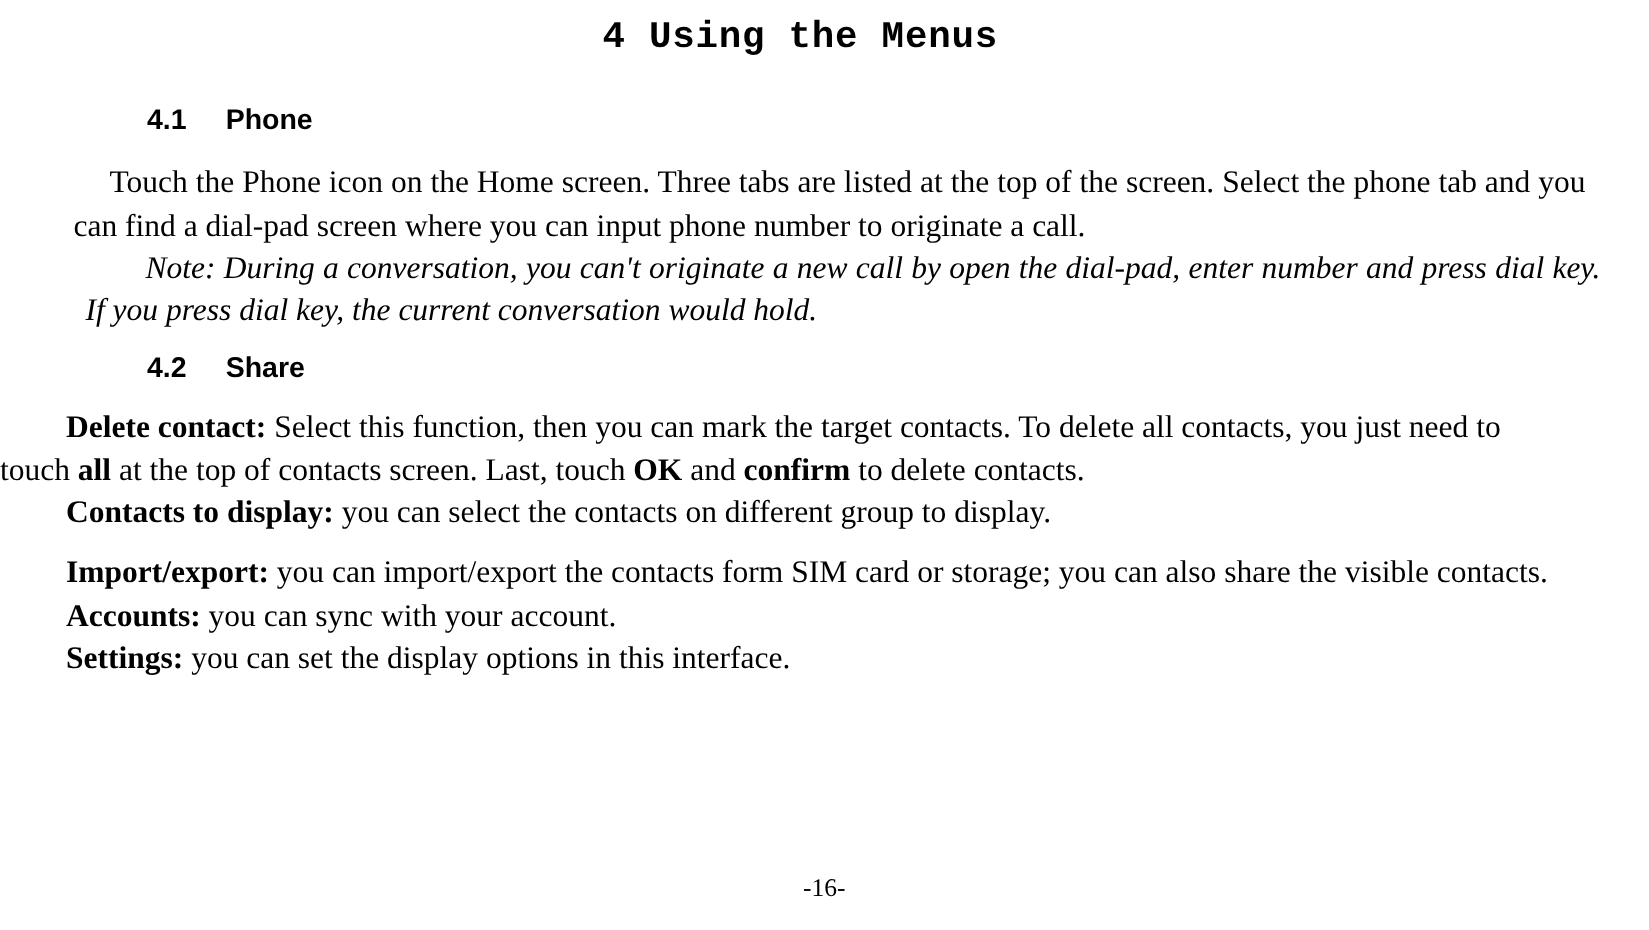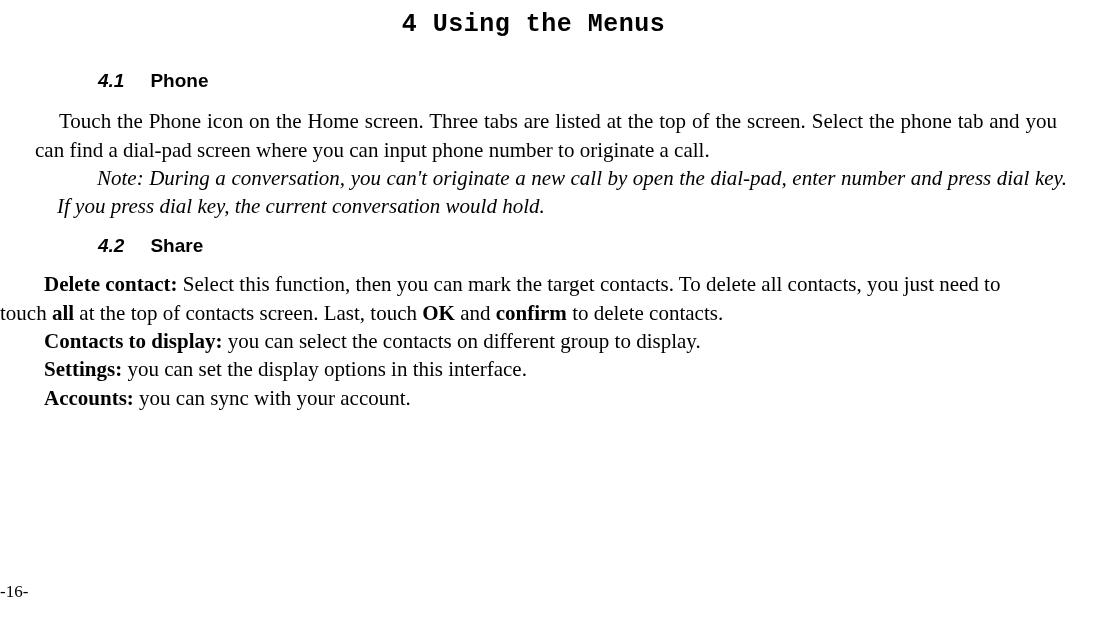--- a/index.html
+++ b/index.html
@@ -31,25 +31,24 @@
     .section-heading {
       font-family: Arial, Helvetica, sans-serif;
       font-weight: bold;
       font-size: 19px;
       margin-left: 98px;
       margin-bottom: 14px;
     }
     .section-heading .num {
       display: inline-block;
       margin-right: 26px;
-      font-style: italic;
     }
     .para-justify {
       text-align: justify;
-      margin-left: 35px;
+      margin-left: 49px;
       margin-right: 10px;
       text-indent: 24px;
     }
     .note-para {
       text-align: justify;
       margin-left: 57px;
       margin-right: 0;
       text-indent: 40px;
       font-style: italic;
     }
@@ -61,20 +60,21 @@
     .body-para-wrap {
       margin-left: 0;
       margin-right: 20px;
       margin-top: 12px;
     }
     .page-number {
       position: absolute;
       bottom: 16px;
       left: 0;
       right: 0;
+      text-align: center;
       font-size: 17px;
     }
     b {
       font-weight: bold;
     }
     .heading-block-2 {
       margin-top: 12px;
       margin-bottom: 12px;
     }
   </style>
@@ -99,25 +99,28 @@
 
 
   <p class="body-para-wrap">
     <span style="display:inline-block; width:44px;"></span><b>Delete contact:</b><span> Select this function, then you can mark the target contacts. To delete all contacts, you just need to touch </span><b>all</b><span> at the top of contacts screen. Last, touch </span><b>OK</b><span> and </span><b>confirm</b><span> to delete contacts.</span>
   </p>
 
   <p class="body-para">
     <b>Contacts to display:</b><span> you can select the contacts on different group to display.</span>
   </p>
 
-
-  <p class="body-para">
-    <b>Settings:</b><span> you can set the display options in this interface.</span>
+  <p class="body-para-wrap">
+    <span style="display:inline-block; width:44px;"></span><b>Import/export:</b><span> you can import/export the contacts form SIM card or storage; you can also share the visible contacts.</span>
   </p>
 
   <p class="body-para">
     <b>Accounts:</b><span> you can sync with your account.</span>
+  </p>
+
+  <p class="body-para">
+    <b>Settings:</b><span> you can set the display options in this interface.</span>
   </p>
 
 
 </div>
 
 <div class="page-number">-16-</div>
 
 </body></html>

